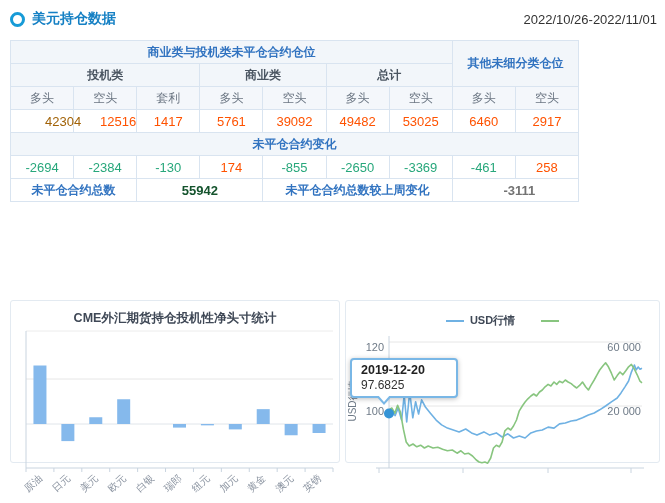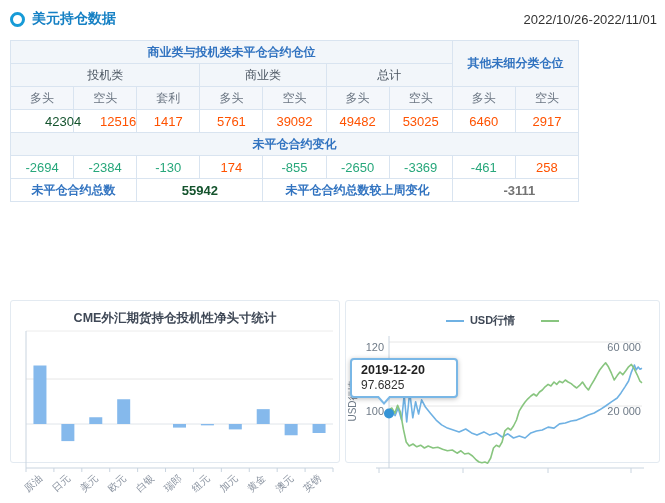--- a/index.html
+++ b/index.html
@@ -10,21 +10,21 @@
        display:flex;align-items:center;justify-content:space-between;}
   .title-wrap{display:flex;align-items:center;}
   .ring{width:9px;height:9px;border:3px solid #179bd7;border-radius:50%;margin-right:7px;}
   .title{font-size:14px;font-weight:bold;color:#1580c4;}
   .daterange{font-size:13px;color:#333;}
   
   table{border-collapse:collapse;table-layout:fixed;width:569px;position:absolute;left:10px;}
   #t1{top:40px;} #t2{top:207px;}
   td{border:1px solid #d9e4f0;text-align:center;font-size:12px;height:22px;padding:0;color:#4a5561;}
   .hb{color:#3173c0;font-weight:bold;background:#f2f6fa;}
-  .hg{color:#4a5561;font-weight:normal;background:#f2f6fa;}
+  .hg{color:#4a5561;font-weight:bold;background:#f2f6fa;}
   .ch{color:#6b7683;background:#f4f7fb;font-weight:normal;}
   .vl{font-size:13px;background:#fff;}
   .num{font-size:13px;}
   .bold{font-weight:bold;}
   .lblb{color:#3173c0;font-weight:bold;background:#fff;}
   .netlbl{color:#6b7683;}
   
   .panel{position:absolute;top:300px;height:163px;background:#fff;
          border:1px solid #e3eaf1;border-radius:3px;box-sizing:border-box;}
   #panelL{left:10px;width:330px;}
@@ -75,21 +75,21 @@
       <td class="ch">空头</td>
       <td class="ch">套利</td>
       <td class="ch">多头</td>
       <td class="ch">空头</td>
       <td class="ch">多头</td>
       <td class="ch">空头</td>
       <td class="ch">多头</td>
       <td class="ch">空头</td>
     </tr>
     <tr>
-      <td class="vl num" style="color: #14532d; padding-left: 34px;">42304</td>
+      <td class="vl num" style="color: #a16207; padding-left: 34px;">42304</td>
       <td class="vl num" style="color: rgb(255, 82, 0); text-align: right;">12516</td>
       <td class="vl num" style="color: rgb(255, 82, 0);">1417</td>
       <td class="vl num" style="color: rgb(255, 82, 0);">5761</td>
       <td class="vl num" style="color: rgb(255, 82, 0);">39092</td>
       <td class="vl num" style="color: rgb(255, 82, 0);">49482</td>
       <td class="vl num" style="color: rgb(255, 82, 0);">53025</td>
       <td class="vl num" style="color: rgb(255, 82, 0);">6460</td>
       <td class="vl num" style="color: rgb(255, 82, 0);">2917</td>
     </tr>
     <tr>

